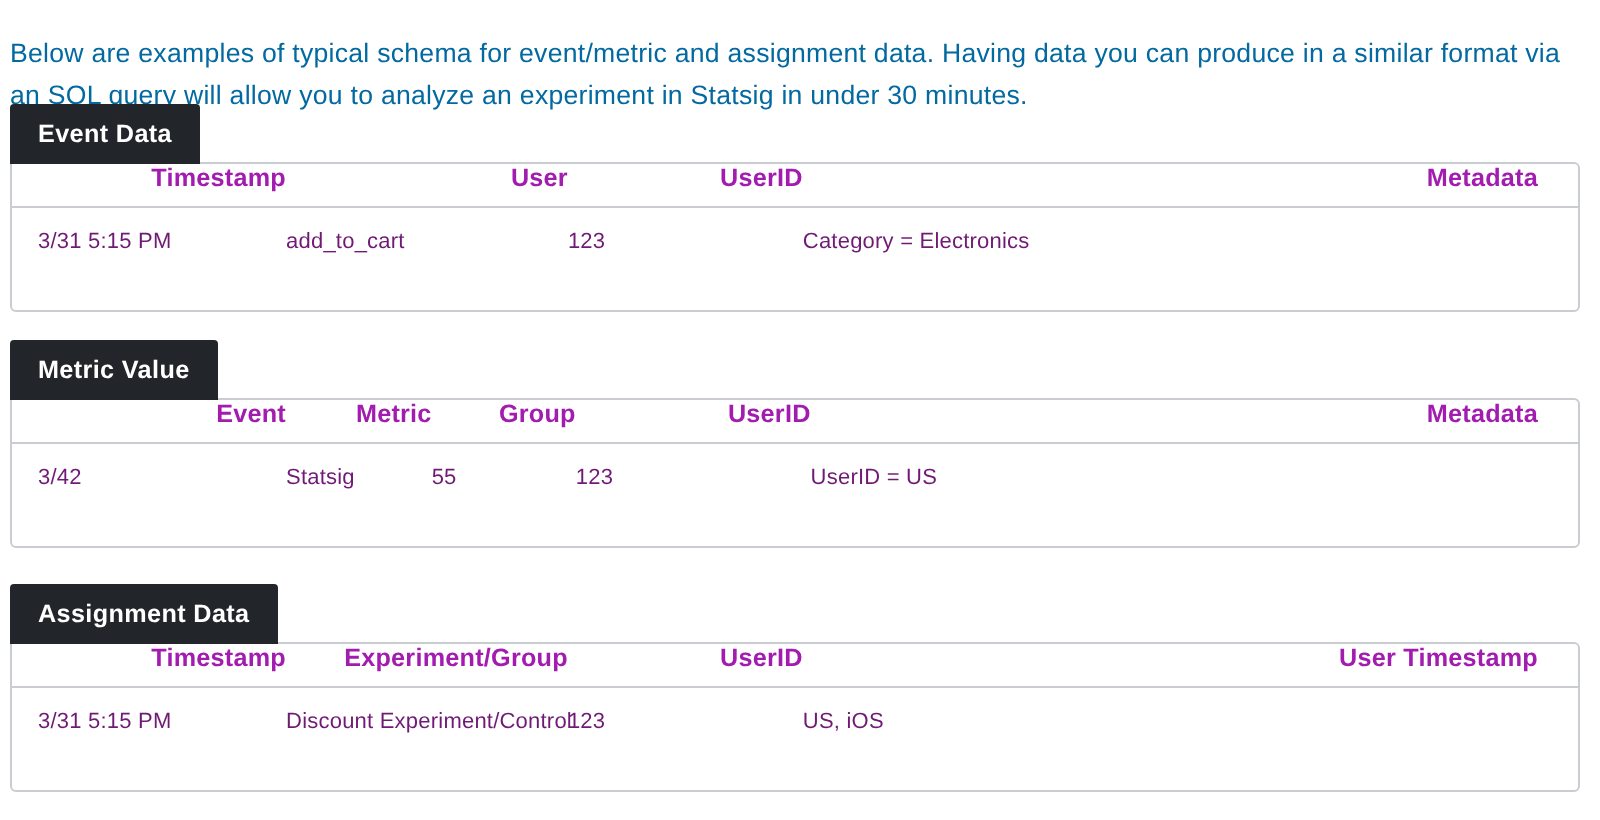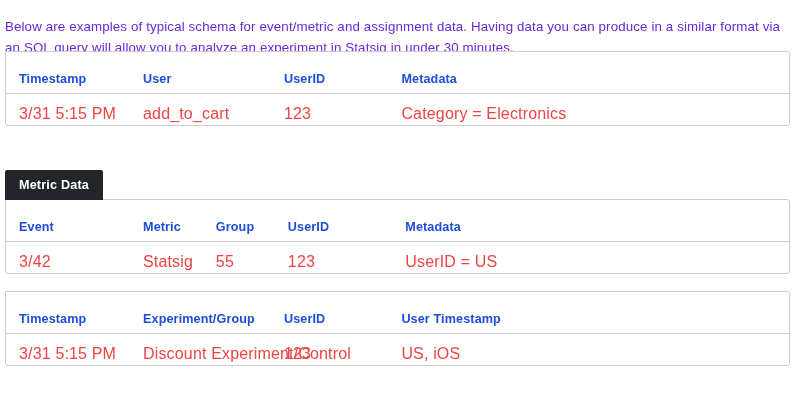--- a/index.html
+++ b/index.html
@@ -16,21 +16,21 @@
     overflow: hidden;
   }
 
   .intro {
     position: absolute;
     left: 5px;
     top: 3px;
     width: 790px;
     font-size: 13.3px;
     line-height: 21px;
-    color: #6d28d9;
+    color: #0369a1;
     letter-spacing: 0.01em;
   }
 
   
   .block {
     position: absolute;
     left: 5px;
     width: 785px;
   }
   .block-event      { top: 52px; }
@@ -61,54 +61,55 @@
     box-sizing: border-box;
     height: 75px;
   }
 
   table.grid {
     width: 100%;
     border-collapse: collapse;
     table-layout: fixed;
   }
   table.grid th {
-    text-align: left;
+    text-align: right;
     font-size: 12.6px;
     font-weight: bold;
-    color: #1d4ed8;
+    color: #a21caf;
     letter-spacing: 0.01em;
-    padding: 20px 0 7px 0;
+    padding: 0 0 7px 0;
     border-bottom: 1px solid #c9cdd2;
     white-space: nowrap;
   }
   table.grid td {
     text-align: left;
-    font-size: 16px;
+    font-size: 11px;
     font-weight: normal;
-    color: #ef4444;
+    color: #701a75;
     letter-spacing: 0.01em;
     padding: 11px 0 0 0;
     white-space: nowrap;
     vertical-align: top;
   }
   table.grid th:first-child,
   table.grid td:first-child {
     padding-left: 13px;
   }
   table.grid th:last-child,
   table.grid td:last-child {
     padding-right: 20px;
   }
 </style>
 </head>
 <body>
 
 <p class="intro">Below are examples of typical schema for event/metric and assignment data. Having data you can produce in a similar format via an SQL query will allow you to analyze an experiment in Statsig in under 30 minutes.</p>
 
 <section class="block block-event">
+  <div class="tab">Event Data</div>
   <div class="table-box">
     <table class="grid">
       <colgroup>
         <col style="width:17.5%">
           <col style="width:18%">
           <col style="width:15%">
           <col style="width:49.5%">
       </colgroup>
       <thead>
         <tr>
@@ -124,21 +125,21 @@
           <td>add_to_cart</td>
           <td>123</td>
           <td>Category = Electronics</td>
         </tr>
       </tbody>
     </table>
   </div>
 </section>
 
 <section class="block block-metric">
-  <div class="tab">Metric Data</div>
+  <div class="tab">Metric Value</div>
   <div class="table-box">
     <table class="grid">
       <colgroup>
         <col style="width:17.5%">
           <col style="width:9.3%">
           <col style="width:9.2%">
           <col style="width:15%">
           <col style="width:49%">
       </colgroup>
       <thead>
@@ -157,20 +158,21 @@
           <td>55</td>
           <td>123</td>
           <td>UserID = US</td>
         </tr>
       </tbody>
     </table>
   </div>
 </section>
 
 <section class="block block-assignment">
+  <div class="tab">Assignment Data</div>
   <div class="table-box">
     <table class="grid">
       <colgroup>
         <col style="width:17.5%">
           <col style="width:18%">
           <col style="width:15%">
           <col style="width:49.5%">
       </colgroup>
       <thead>
         <tr>

